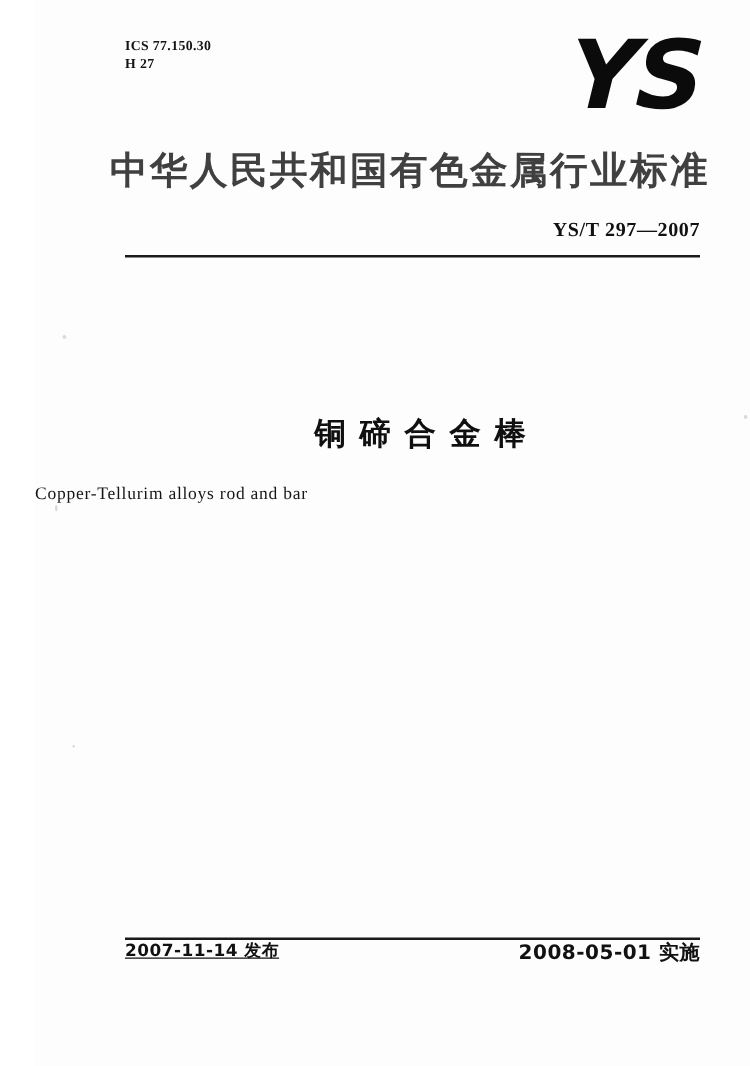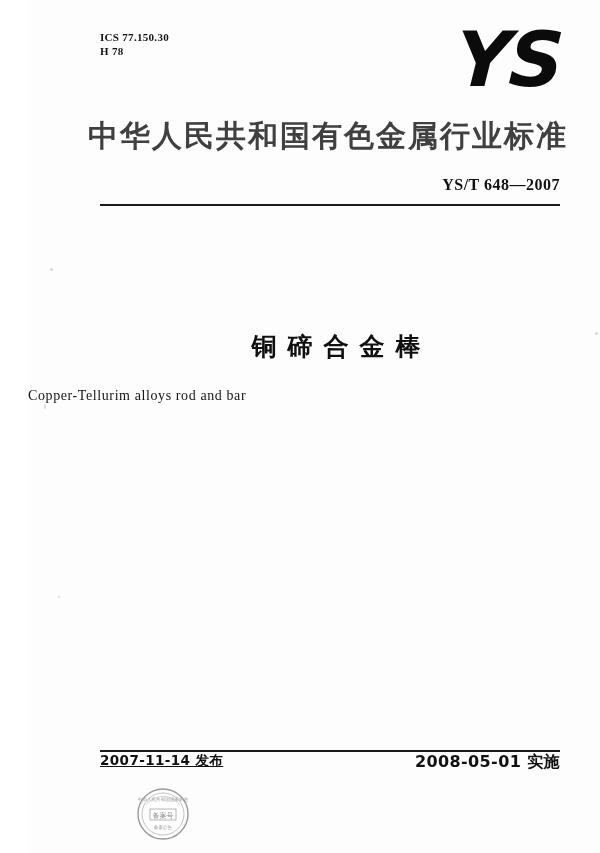--- a/index.html
+++ b/index.html
@@ -169,50 +169,39 @@
     border-radius: 50%;
   }
 </style>
 </head>
 <body>
 
 <div class="page">
 
   <div class="ics-block">
     <div>ICS 77.150.30</div>
-    <div>H 78</div>
+    <div>H 27</div>
   </div>
 
   <div class="ys-logo">YS</div>
 
   <div class="cn-title">中华人民共和国有色金属行业标准</div>
 
-  <div class="std-no">YS/T 648—2007</div>
+  <div class="std-no">YS/T 297—2007</div>
 
   <div class="rule top"></div>
 
   <div class="doc-title-cn">铜碲合金棒</div>
   <div class="doc-title-en">Copper-Tellurim alloys rod and bar</div>
 
   <div class="rule bottom"></div>
 
   <div class="issue-date">2007-11-14 发布</div>
   <div class="effective-date">2008-05-01 实施</div>
 
 
-  <div class="seal">
-    <svg width="54" height="54" viewBox="0 0 54 54" aria-hidden="true">
-      <circle cx="27" cy="27" r="25" fill="none" stroke="#9a9a9a" stroke-width="1.4"></circle>
-      <circle cx="27" cy="27" r="21" fill="none" stroke="#b5b5b5" stroke-width="0.8"></circle>
-      <rect x="14" y="22" width="26" height="11" fill="none" stroke="#a5a5a5" stroke-width="0.8"></rect>
-      <text x="27" y="30.5" text-anchor="middle" font-family="DejaVu Sans, sans-serif" font-size="7" fill="#8d8d8d">备案号</text>
-      <path d="M10 18 A 21 21 0 0 1 44 18" fill="none" stroke="#bdbdbd" stroke-width="0.6"></path>
-      <text x="27" y="14" text-anchor="middle" font-family="DejaVu Sans, sans-serif" font-size="4.6" fill="#9c9c9c">中华人民共和国国家标准</text>
-      <text x="27" y="42" text-anchor="middle" font-family="DejaVu Sans, sans-serif" font-size="4.6" fill="#9c9c9c">备案公告</text>
-    </svg>
-  </div>
 
   <div class="speck" style="left:22px; top:268px; width:3px; height:3px;"></div>
   <div class="speck" style="left:16px; top:404px; width:2px; height:5px;"></div>
   <div class="speck" style="left:567px; top:332px; width:3px; height:3px;"></div>
   <div class="speck" style="left:30px; top:596px; width:2px; height:2px;"></div>
 
 </div>
 
 </body></html>

